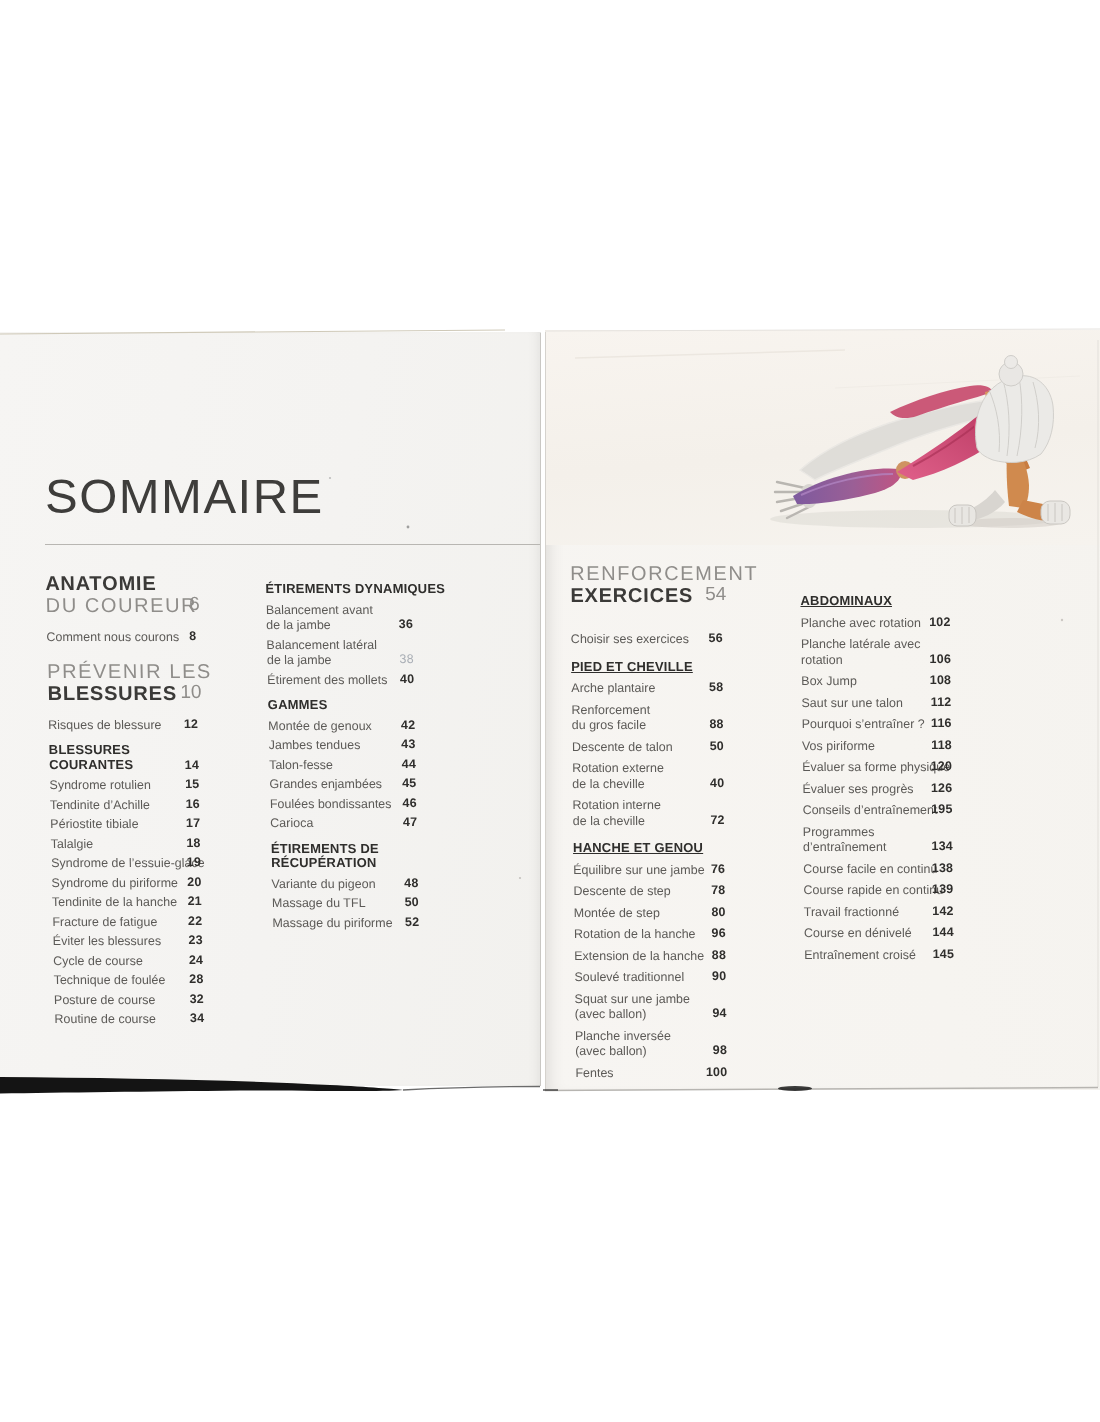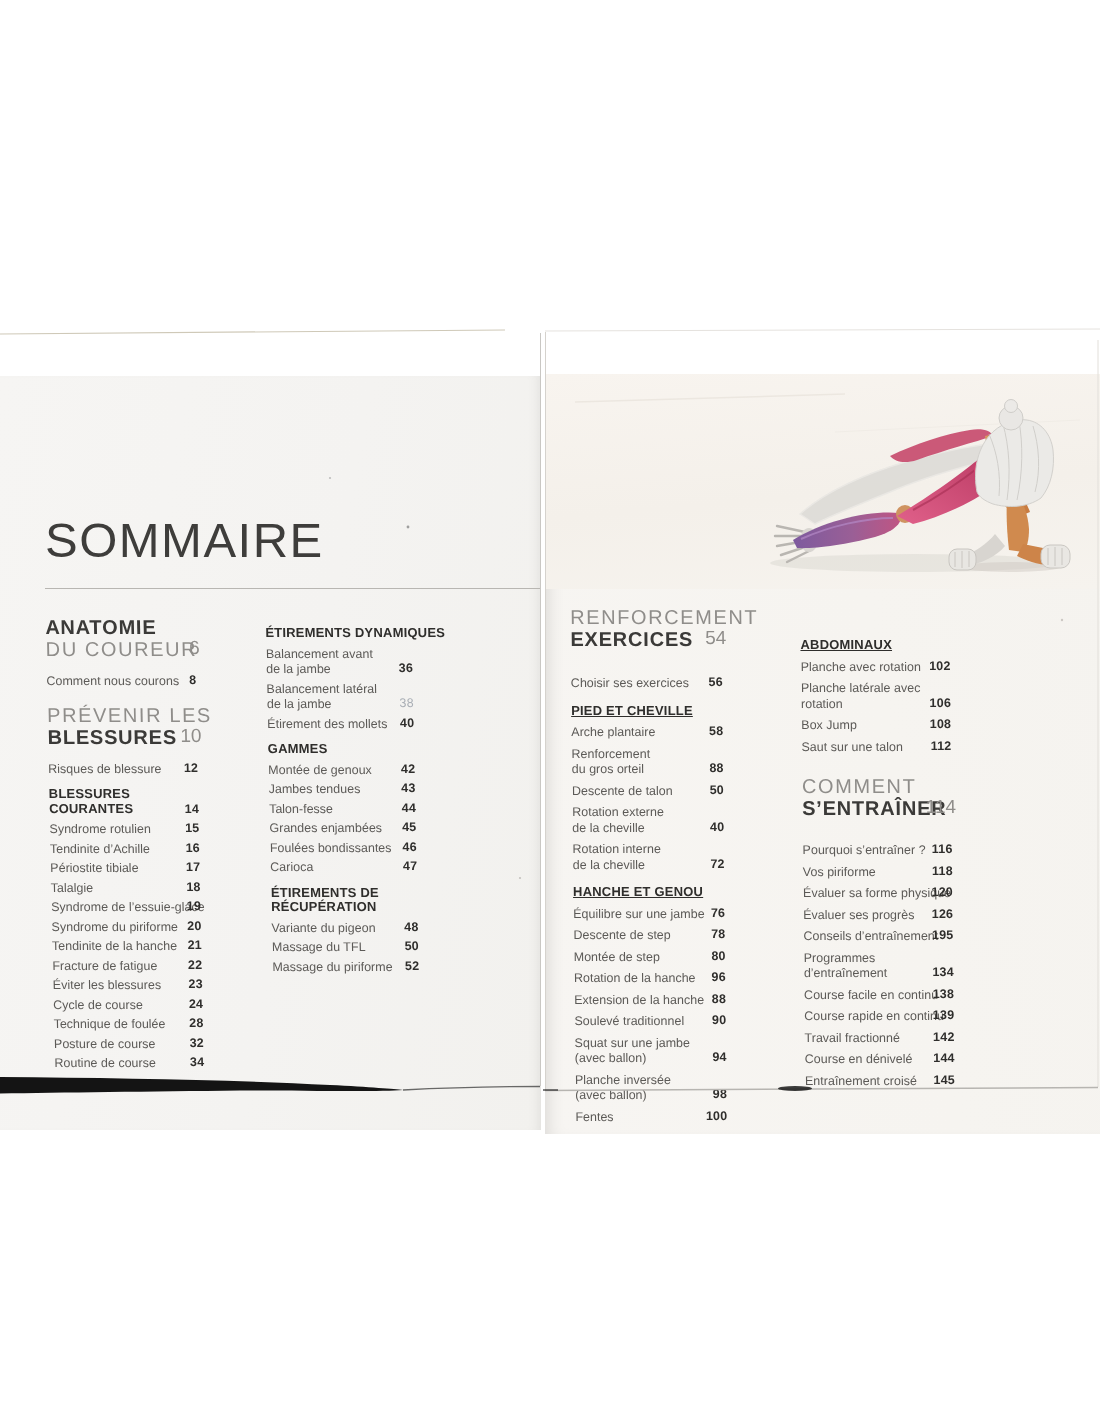--- a/index.html
+++ b/index.html
@@ -1,18 +1,18 @@
 <!DOCTYPE html>
 <html><head>
 <meta charset="utf-8">
 <style>
   html,body{margin:0;padding:0;background:#ffffff;}
   .canvas{position:relative;width:1100px;height:1422px;background:#ffffff;overflow:hidden;
           font-family:"Liberation Sans","DejaVu Sans",sans-serif;}
-  .page{position:absolute;margin-top:44px;}
+  .page{position:absolute;}
   .page-left{left:0;top:332px;width:541px;height:754px;
              background:linear-gradient(100deg,#f6f5f3 0%,#f4f3f1 55%,#f2f1ee 100%);
              box-shadow:inset -10px 0 14px -10px rgba(0,0,0,.10);}
   .page-right{left:545px;top:330px;width:555px;height:760px;
               background:linear-gradient(80deg,#f7f5f2 0%,#f6f4f0 60%,#f5f3ef 100%);
               box-shadow:inset 14px 0 18px -12px rgba(0,0,0,.13);}
   .title{position:absolute;left:45px;top:140px;margin:0;font-size:49px;line-height:1;
          font-weight:normal;letter-spacing:1.5px;color:#3e3d3b;}
   .rule{position:absolute;left:45px;right:0;top:212px;height:1px;background:#b8b6b2;}
   .cols{position:absolute;}
@@ -189,46 +189,41 @@
     <div class="cols cols-right">
       <div class="col col-r1">
           <div class="block chapter">
             <div class="ch-line light">RENFORCEMENT</div>
             <div class="ch-line bold">EXERCICES</div>
             <span class="ch-num">54</span>
           </div>
           <div class="block item"><span class="label"><span class="ln">Choisir ses exercices</span></span><span class="num">56</span></div>
           <div class="block subhead"><span class="label"><span class="ln">PIED ET CHEVILLE</span></span></div>
           <div class="block item"><span class="label"><span class="ln">Arche plantaire</span></span><span class="num">58</span></div>
-          <div class="block item"><span class="label"><span class="ln">Renforcement</span><span class="ln">du gros orteil</span></span><span class="num">88</span></div>
+          <div class="block item"><span class="label"><span class="ln">Renforcement</span><span class="ln">du gros facile</span></span><span class="num">88</span></div>
           <div class="block item"><span class="label"><span class="ln">Descente de talon</span></span><span class="num">50</span></div>
           <div class="block item"><span class="label"><span class="ln">Rotation externe</span><span class="ln">de la cheville</span></span><span class="num">40</span></div>
           <div class="block item"><span class="label"><span class="ln">Rotation interne</span><span class="ln">de la cheville</span></span><span class="num">72</span></div>
           <div class="block subhead"><span class="label"><span class="ln">HANCHE ET GENOU</span></span></div>
           <div class="block item"><span class="label"><span class="ln">Équilibre sur une jambe</span></span><span class="num">76</span></div>
           <div class="block item"><span class="label"><span class="ln">Descente de step</span></span><span class="num">78</span></div>
           <div class="block item"><span class="label"><span class="ln">Montée de step</span></span><span class="num">80</span></div>
           <div class="block item"><span class="label"><span class="ln">Rotation de la hanche</span></span><span class="num">96</span></div>
           <div class="block item"><span class="label"><span class="ln">Extension de la hanche</span></span><span class="num">88</span></div>
           <div class="block item"><span class="label"><span class="ln">Soulevé traditionnel</span></span><span class="num">90</span></div>
           <div class="block item"><span class="label"><span class="ln">Squat sur une jambe</span><span class="ln">(avec ballon)</span></span><span class="num">94</span></div>
           <div class="block item"><span class="label"><span class="ln">Planche inversée</span><span class="ln">(avec ballon)</span></span><span class="num">98</span></div>
           <div class="block item"><span class="label"><span class="ln">Fentes</span></span><span class="num">100</span></div>
         </div>
       <div class="col col-r2">
           <div class="block subhead"><span class="label"><span class="ln">ABDOMINAUX</span></span></div>
           <div class="block item"><span class="label"><span class="ln">Planche avec rotation</span></span><span class="num">102</span></div>
           <div class="block item"><span class="label"><span class="ln">Planche latérale avec</span><span class="ln">rotation</span></span><span class="num">106</span></div>
           <div class="block item"><span class="label"><span class="ln">Box Jump</span></span><span class="num">108</span></div>
           <div class="block item"><span class="label"><span class="ln">Saut sur une talon</span></span><span class="num">112</span></div>
-          <div class="block chapter">
-            <div class="ch-line light">COMMENT</div>
-            <div class="ch-line bold">S’ENTRAÎNER</div>
-            <span class="ch-num">114</span>
-          </div>
           <div class="block item"><span class="label"><span class="ln">Pourquoi s’entraîner ?</span></span><span class="num">116</span></div>
           <div class="block item"><span class="label"><span class="ln">Vos piriforme</span></span><span class="num">118</span></div>
           <div class="block item"><span class="label"><span class="ln">Évaluer sa forme physique</span></span><span class="num">120</span></div>
           <div class="block item"><span class="label"><span class="ln">Évaluer ses progrès</span></span><span class="num">126</span></div>
           <div class="block item"><span class="label"><span class="ln">Conseils d’entraînement</span></span><span class="num">195</span></div>
           <div class="block item"><span class="label"><span class="ln">Programmes</span><span class="ln">d’entraînement</span></span><span class="num">134</span></div>
           <div class="block item"><span class="label"><span class="ln">Course facile en continu</span></span><span class="num">138</span></div>
           <div class="block item"><span class="label"><span class="ln">Course rapide en continu</span></span><span class="num">139</span></div>
           <div class="block item"><span class="label"><span class="ln">Travail fractionné</span></span><span class="num">142</span></div>
           <div class="block item"><span class="label"><span class="ln">Course en dénivelé</span></span><span class="num">144</span></div>

